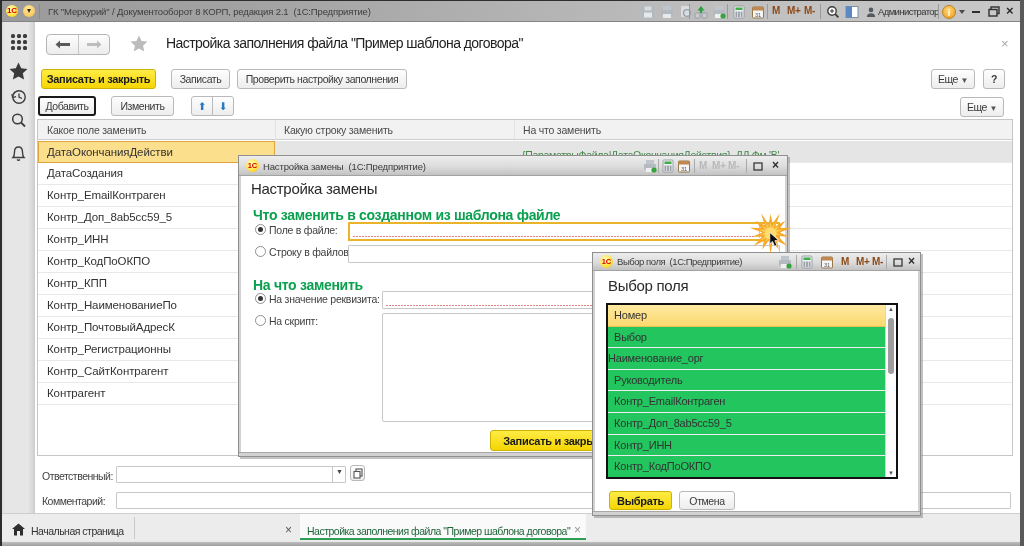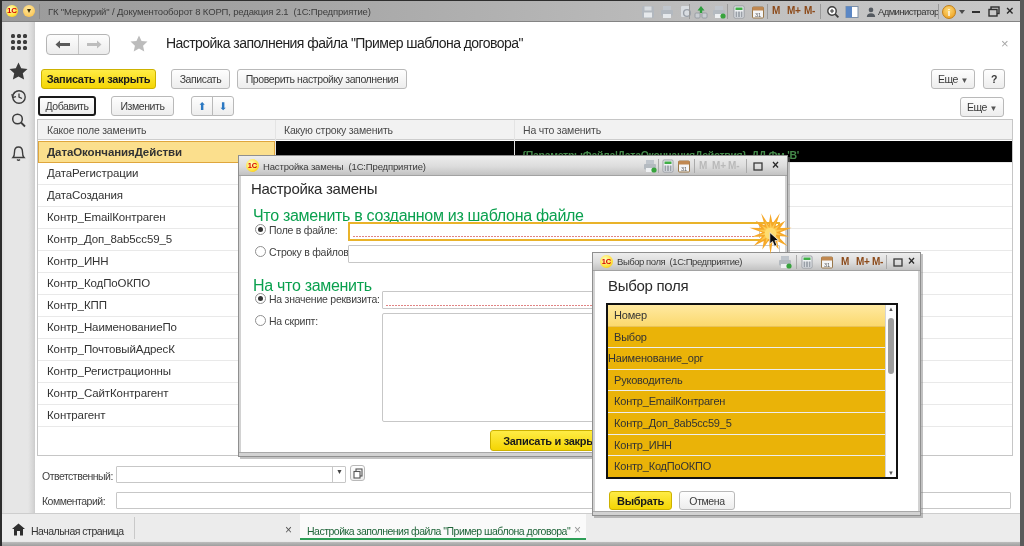--- a/index.html
+++ b/index.html
@@ -21,36 +21,36 @@
 .navbtns{left:11px;top:12px;width:64px;height:21px;border:1px solid #b5b5b5;border-radius:4px;background:linear-gradient(#fdfdfd,#ececec);}
 .navbtns .sep{position:absolute;left:31px;top:0;width:1px;height:19px;background:#c5c5c5;}
 .formtitle{left:131px;top:13px;font-size:14px;letter-spacing:-0.55px;color:#222;white-space:nowrap;}
 .btn{border:1px solid #b9b9b9;border-radius:3px;background:linear-gradient(#fefefe,#ededed);color:#3a3a3a;font-size:10.5px;letter-spacing:-0.4px;text-align:center;white-space:nowrap;overflow:hidden;font-family:"Liberation Sans",sans-serif;}
 .ybtn{border:1px solid #cdb200;border-radius:3px;background:linear-gradient(#ffec45,#f4d504);color:#1a1a1a;font-weight:bold;font-size:11px;letter-spacing:-0.3px;text-align:center;white-space:nowrap;overflow:hidden;}
 
 .tbl{left:2px;top:97px;width:976px;height:337px;border:1px solid #c6c6c6;background:#fff;}
 .th{background:#f2f2f2;border-bottom:1px solid #cdcdcd;height:20px;color:#4a4a4a;font-size:10.5px;letter-spacing:-0.2px;}
 .row{height:22px;border-bottom:1px solid #e9e9e9;color:#333;line-height:21px;white-space:nowrap;overflow:hidden;}
 .colsep{top:0;width:1px;height:336px;background:#e4e4e4;}
-.selrow{background:#000000;font-weight:bold;}
+.selrow{background:#e5e5e5;}
 .selcell{background:#fbdf8d;border:1px solid #dfa63c;}
 
 .lbl{color:#3f3f3f;font-size:10.5px;letter-spacing:-0.25px;white-space:nowrap;}
 .inp{border:1px solid #c7c7c7;background:#fff;border-radius:1px;}
 
 #tabbar{left:0;top:513px;width:1021px;height:28px;background:#ececec;border-top:1px solid #cdcdcd;}
 .tab{top:4px;height:27px;line-height:26px;font-size:10.5px;letter-spacing:-0.5px;color:#333;white-space:nowrap;}
 #bottomedge{left:0;top:541px;width:1024px;height:5px;background:linear-gradient(#bdbdbd,#9e9e9e);border-top:1px solid #e8e8e8;}
 
 .dlg{background:#fff;border:1px solid #8f8f8f;box-shadow:2px 2px 0 rgba(120,120,120,.45);}
 .dtitle{left:0;top:0;width:100%;height:20px;background:linear-gradient(#ededed 0%,#dcdcdc 55%,#c2c2c2 100%);border-bottom:1px solid #a2a2a2;}
 .dlogo{left:7px;top:3px;width:13px;height:13px;border-radius:50%;background:radial-gradient(circle at 40% 35%,#ffffc0,#ffe23e 60%,#f0b000);color:#d40000;font-size:7.5px;font-weight:bold;text-align:center;line-height:13px;}
 .dtext{left:24px;top:5px;font-size:9.5px;letter-spacing:-0.15px;color:#3a3a3a;white-space:nowrap;}
 .heading{font-size:15px;letter-spacing:-0.3px;color:#2a2a2a;white-space:nowrap;}
-.grnlbl{color:#0aa04e;font-weight:normal;font-size:16px;letter-spacing:-0.3px;white-space:nowrap;}
+.grnlbl{color:#0aa04e;font-weight:bold;font-size:14px;letter-spacing:-0.3px;white-space:nowrap;}
 .radio{width:11px;height:11px;border:1px solid #909090;border-radius:50%;background:#fff;}
 .radio.on::after{content:"";position:absolute;left:2px;top:2px;width:5px;height:5px;border-radius:50%;background:#333;}
 .rdot{background:repeating-linear-gradient(90deg,#e08484 0 2px,transparent 2px 3px);}
 </style></head>
 <body>
 <div class="abs" id="topbar">
   <div class="abs logo1c">1С</div>
   <div class="abs logodd">▾</div>
   <div class="abs" style="left:39px;top:3px;width:1px;height:15px;background:#8a8a8a;"></div>
   <div class="abs wtitle">ГК "Меркурий" / Документооборот 8 КОРП, редакция 2.1&nbsp; (1С:Предприятие)</div>
@@ -178,21 +178,20 @@
   <div class="abs btn" style="left:177px;top:74px;width:22px;height:20px;line-height:18px;color:#2b78c2;border-radius:0 3px 3px 0;">⬇</div>
   <div class="abs btn" style="left:925px;top:75px;width:44px;height:20px;line-height:19px;">Еще <span style="font-size:8px;color:#555;">▼</span></div>
 
   <div class="abs tbl">
     <div class="abs th" style="left:0;top:0;width:974px;padding-left:9px;line-height:20px;">Какое поле заменить<span class="abs" style="left:246px;">Какую строку заменить</span><span class="abs" style="left:485px;">На что заменить</span></div>
     <div class="abs" style="left:0;top:21px;width:974px;">
       <div class="row selrow">
           <span class="abs selcell" style="left:0px;top:0px;width:237px;height:22px;line-height:20px;padding-left:8px;">ДатаОкончанияДействи</span>
           <span class="abs" style="left:484px;top:4px;font-size:10.5px;letter-spacing:-0.3px;color:#44894a;">{ПараметрыФайла|ДатаОкончанияДействия}&nbsp; ДД.Фм.'В'</span>
         </div>
-      <div class="row" style="padding-left:9px;">ДатаРегистрации</div>
       <div class="row" style="padding-left:9px;">ДатаСоздания</div>
       <div class="row" style="padding-left:9px;">Контр_EmailКонтраген</div>
       <div class="row" style="padding-left:9px;">Контр_Доп_8ab5cc59_5</div>
       <div class="row" style="padding-left:9px;">Контр_ИНН</div>
       <div class="row" style="padding-left:9px;">Контр_КодПоОКПО</div>
       <div class="row" style="padding-left:9px;">Контр_КПП</div>
       <div class="row" style="padding-left:9px;">Контр_НаименованиеПо</div>
       <div class="row" style="padding-left:9px;">Контр_ПочтовыйАдресК</div>
       <div class="row" style="padding-left:9px;">Контр_Регистрационны</div>
       <div class="row" style="padding-left:9px;">Контр_СайтКонтрагент</div>
@@ -321,21 +320,21 @@
     <div class="abs mlet" style="left:248px;top:3px;">М</div>
     <div class="abs mlet" style="left:263px;top:3px;">М+</div>
     <div class="abs mlet" style="left:279px;top:3px;">М-</div>
     <div class="abs" style="left:293px;top:2px;width:1px;height:14px;background:#aaa;"></div>
     <svg class="abs" style="left:300px;top:5px;width:10px;height:9px;" viewBox="0 0 10 9">
         <rect x="1" y="1" width="8" height="7" fill="none" stroke="#3a3a3a" stroke-width="1.3"></rect>
       </svg>
     <div class="abs" style="left:315px;top:1px;font-size:12px;font-weight:bold;color:#2a2a2a;">×</div>
   </div>
   <div class="abs heading" style="left:15px;top:24px;">Выбор поля</div>
-  <div class="abs" style="left:13px;top:50px;width:292px;height:176px;border:2px solid #111;background:#eab308;font-size:11px;letter-spacing:-0.2px;">
+  <div class="abs" style="left:13px;top:50px;width:292px;height:176px;border:2px solid #111;background:#22c55e;font-size:11px;letter-spacing:-0.2px;">
     <div style="height:21.6px;line-height:21.6px;padding-left:6px;background:linear-gradient(#ffe9a1,#fbd96e);border-bottom:1px solid #e8c35a;">Номер</div>
     <div style="height:21.6px;line-height:21.6px;padding-left:6px;border-bottom:1px solid #ededed;">Выбор</div>
     <div style="height:21.6px;line-height:21.6px;border-bottom:1px solid #ededed;">Наименование_орг</div>
     <div style="height:21.6px;line-height:21.6px;padding-left:6px;border-bottom:1px solid #ededed;">Руководитель</div>
     <div style="height:21.6px;line-height:21.6px;padding-left:6px;border-bottom:1px solid #ededed;">Контр_EmailКонтраген</div>
     <div style="height:21.6px;line-height:21.6px;padding-left:6px;border-bottom:1px solid #ededed;">Контр_Доп_8ab5cc59_5</div>
     <div style="height:21.6px;line-height:21.6px;padding-left:6px;border-bottom:1px solid #ededed;">Контр_ИНН</div>
     <div style="height:21.6px;line-height:21.6px;padding-left:6px;">Контр_КодПоОКПО</div>
   </div>
   <div class="abs" style="left:292px;top:52px;width:11px;height:172px;background:#fdfdfd;border-left:1px solid #d5d5d5;">

